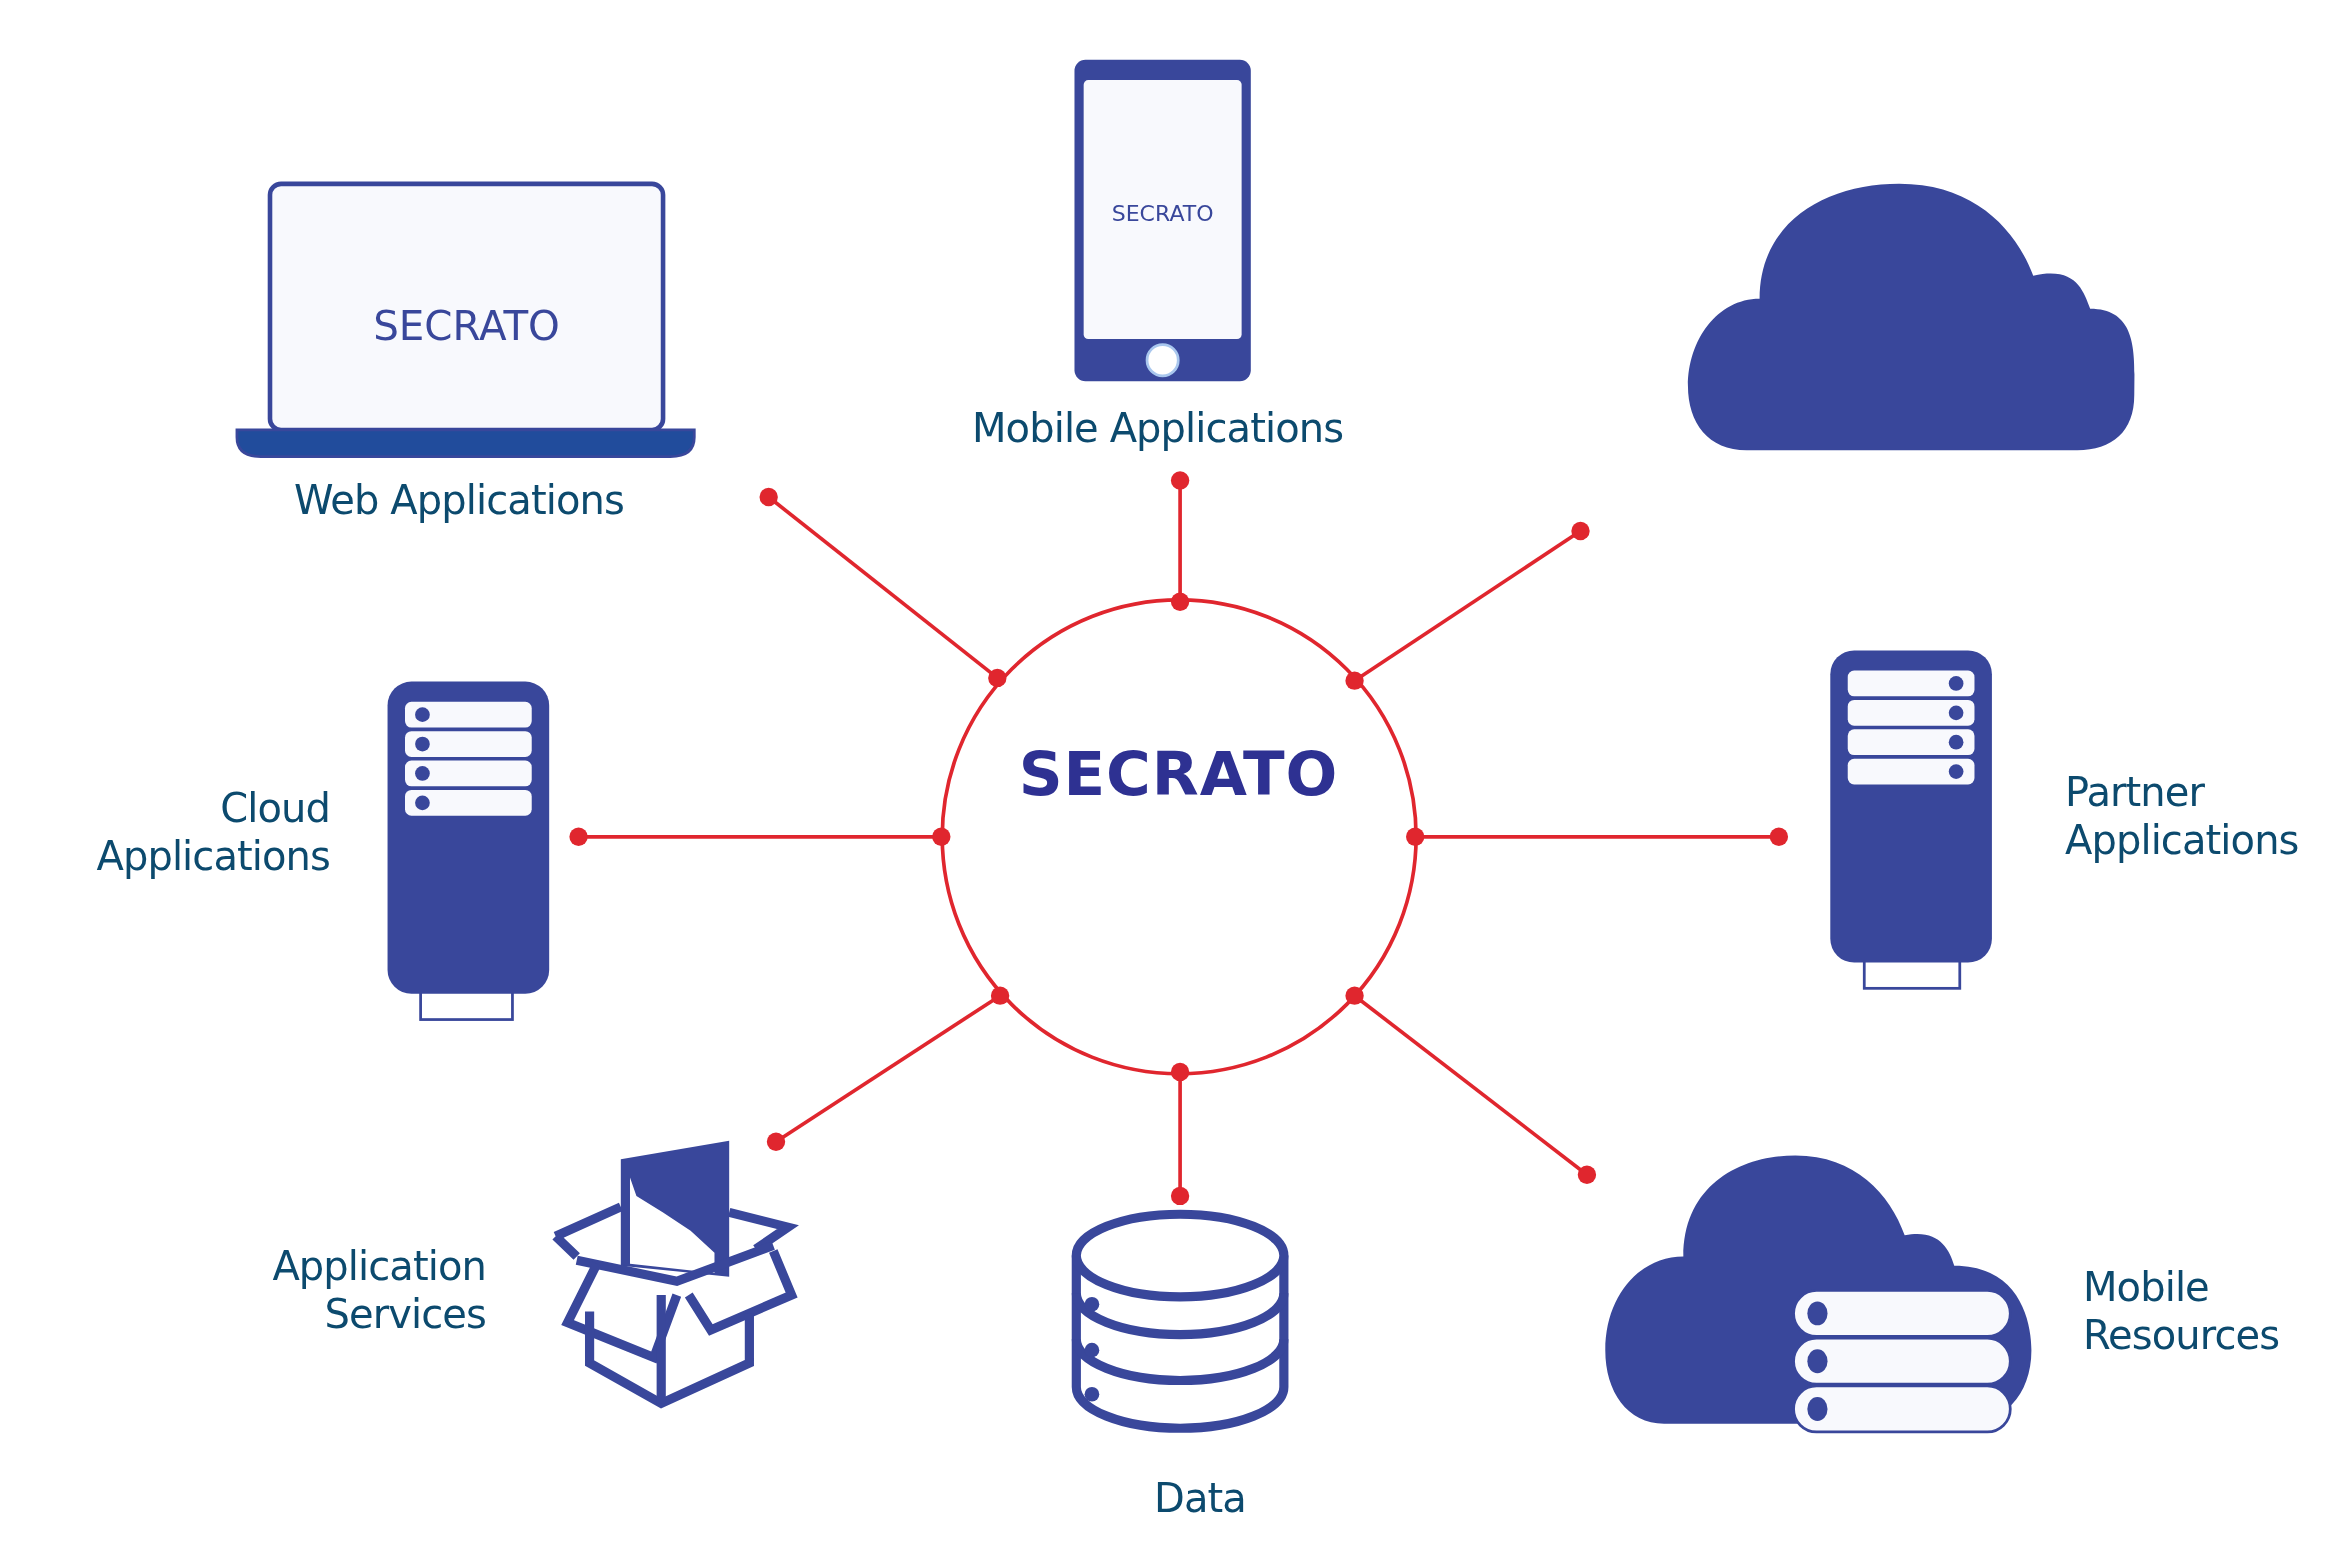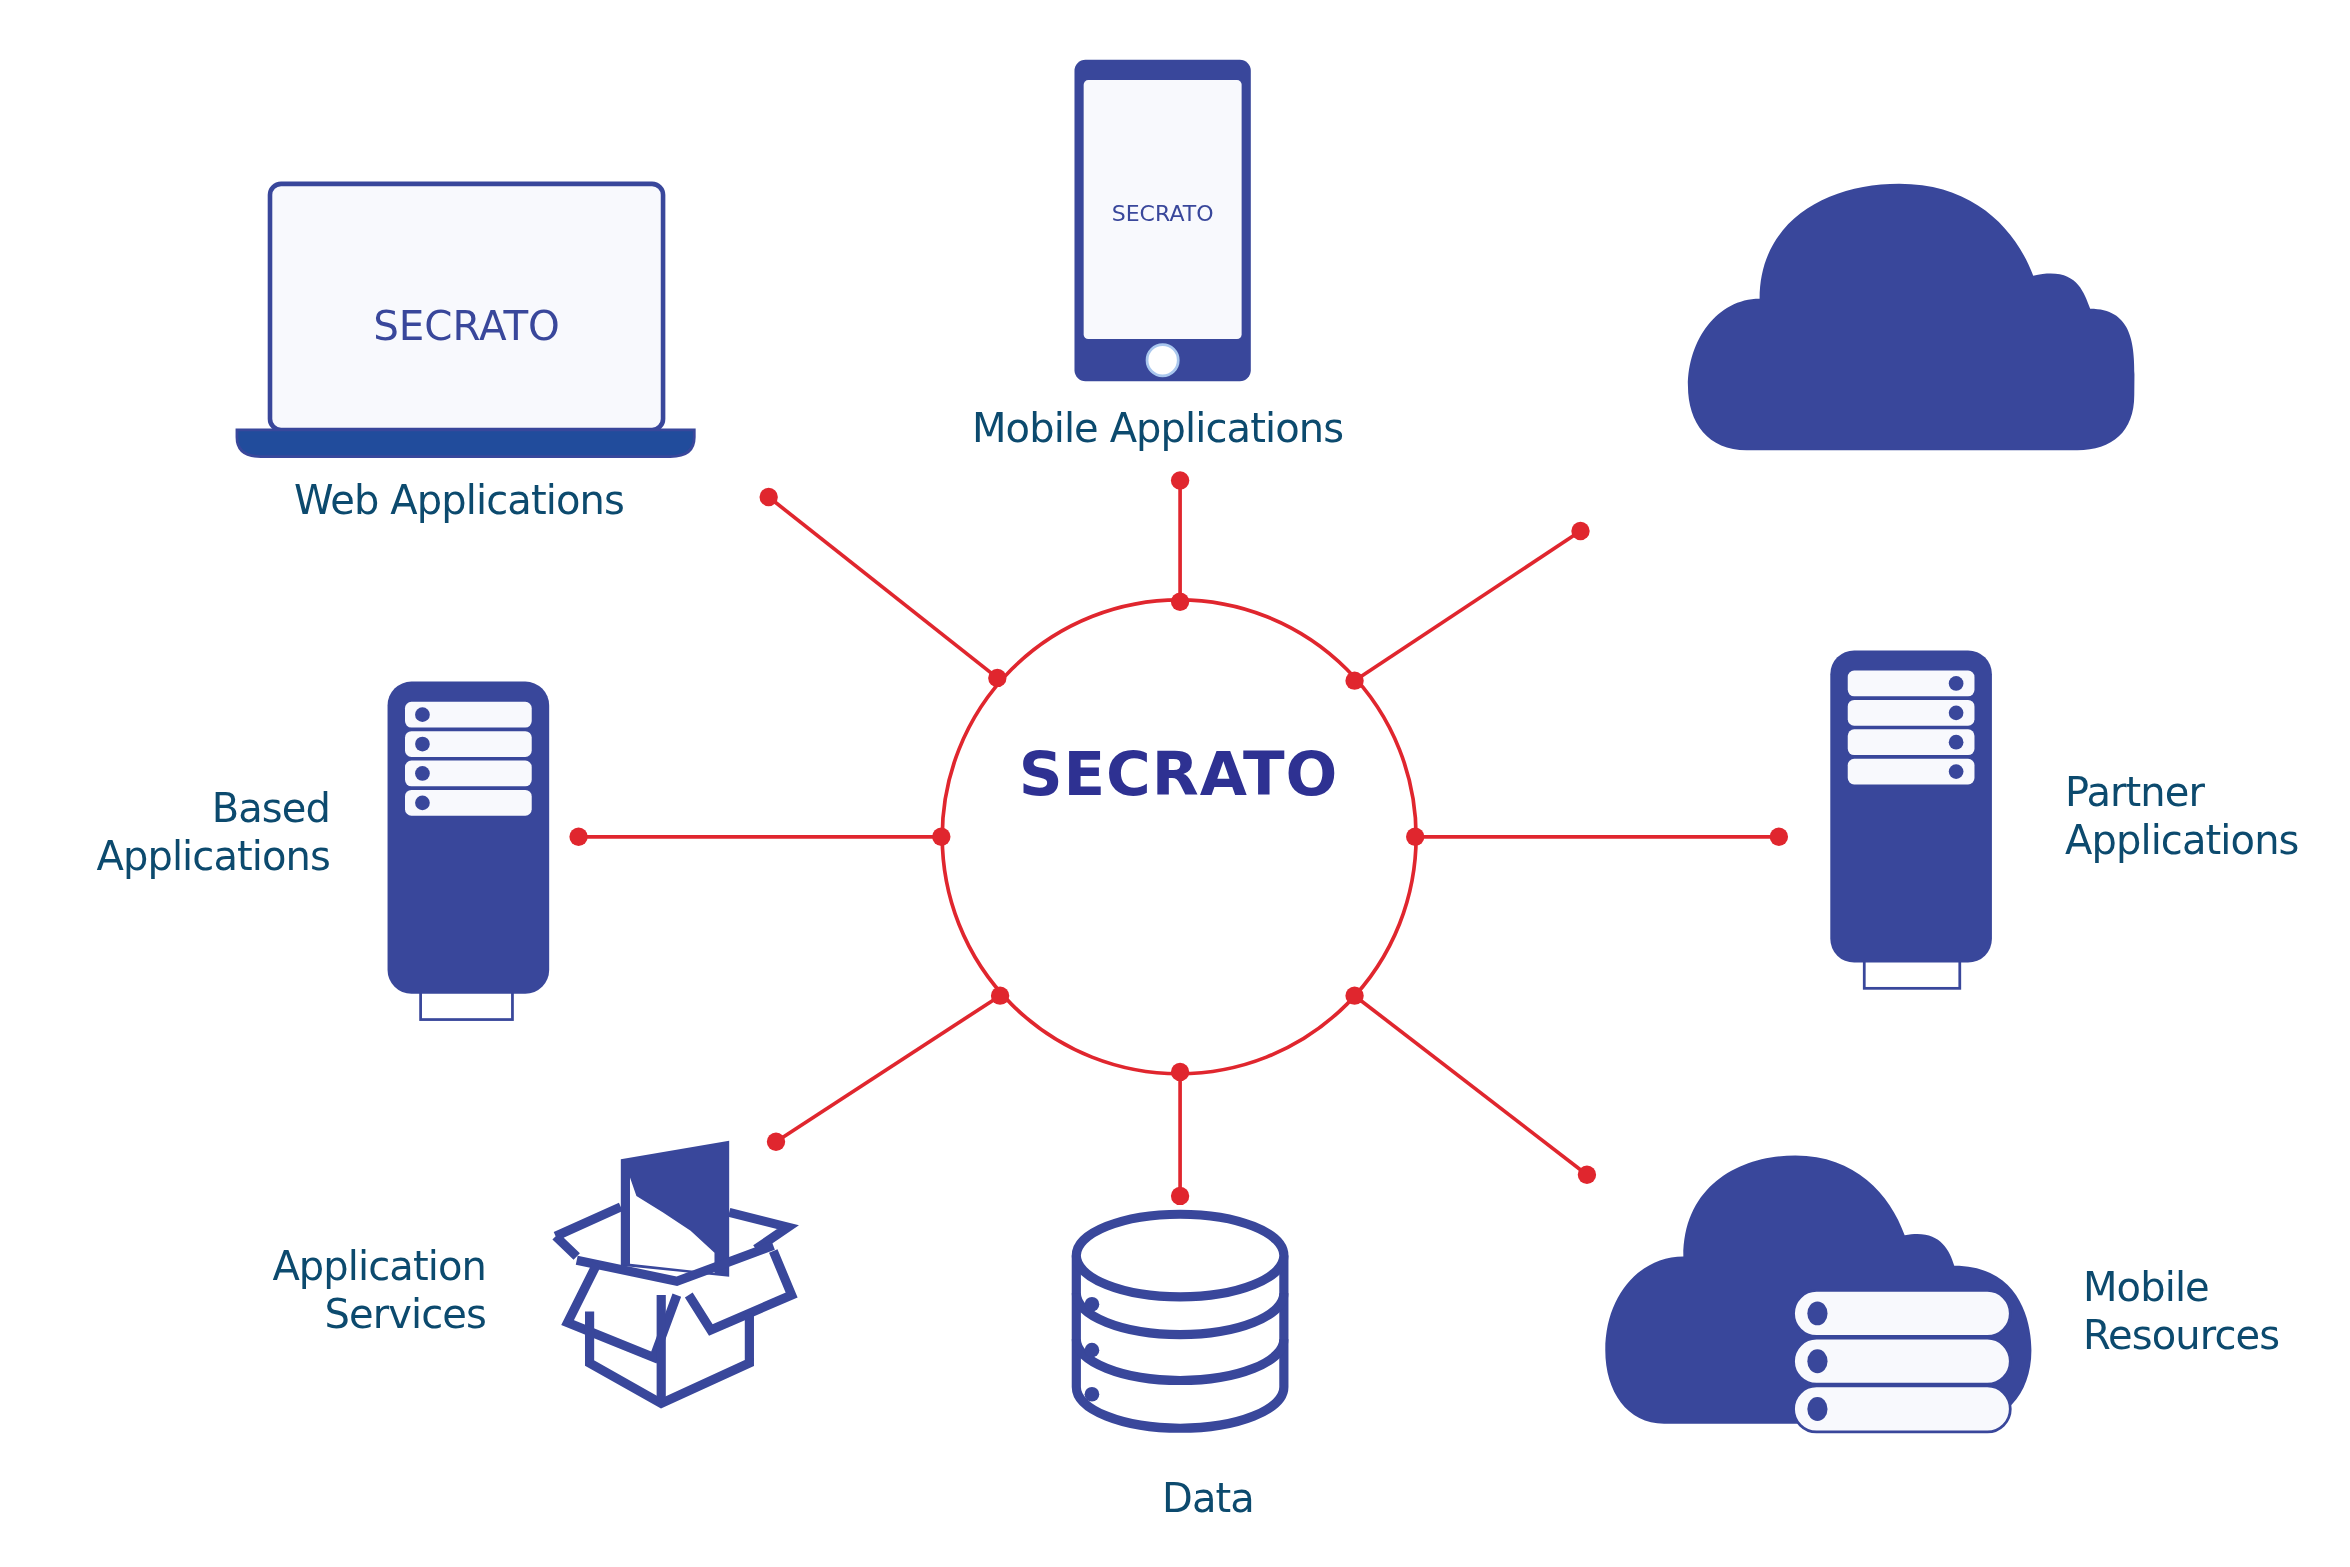--- a/index.html
+++ b/index.html
@@ -148,30 +148,30 @@
           <ellipse cx="1979" cy="1534" rx="11" ry="13"></ellipse>
     </g>
   </g>
 </svg>
 
 <div class="center-title" style="top:742px;font-size:61px;line-height:64px;letter-spacing:0.9px;">SECRATO</div>
 
 <div class="lbl" style="left:294px;top:476px;">Web Applications</div>
 <div class="lbl" style="left:972px;top:404px;">Mobile Applications</div>
 <div class="lbl r" style="left:55px;width:275px;top:784px;">
-  <div>Based</div>
+  <div>Cloud</div>
   <div>Applications</div>
 </div>
 <div class="lbl" style="left:2037px;top:768px;margin-left:28px;">
   <div>Partner</div>
   <div>Applications</div>
 </div>
 <div class="lbl r" style="left:211px;width:275px;top:1242px;">
   <div>Application</div>
   <div>Services</div>
 </div>
-<div class="lbl" style="left:1154px;top:1474px;margin-left:8px;">Data</div>
+<div class="lbl" style="left:1154px;top:1474px;">Data</div>
 <div class="lbl" style="left:2083px;top:1263px;">
   <div>Mobile</div>
   <div>Resources</div>
 </div>
 </div>
 
 
 </body></html>

